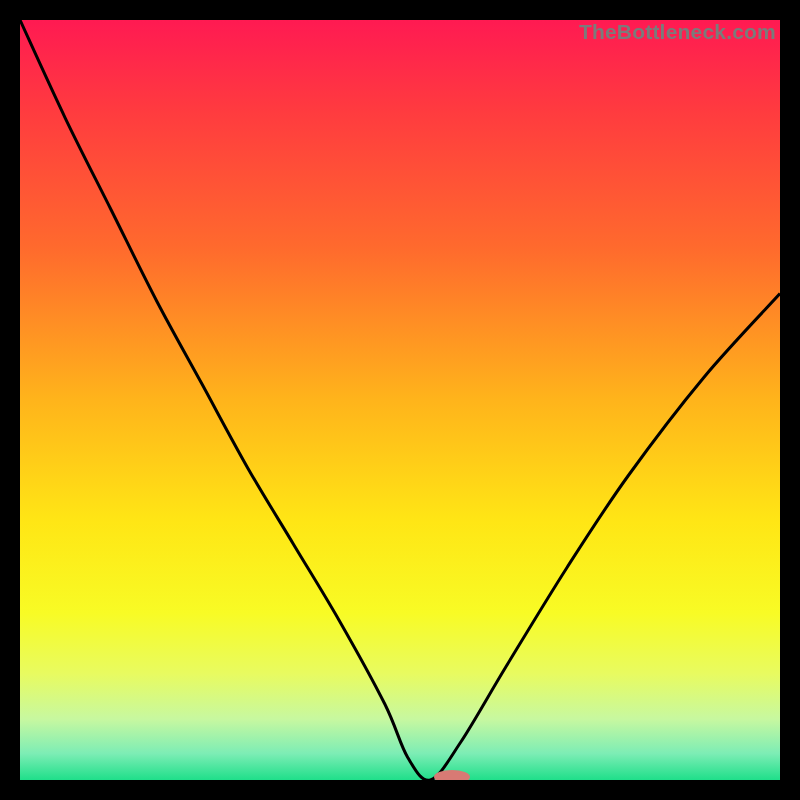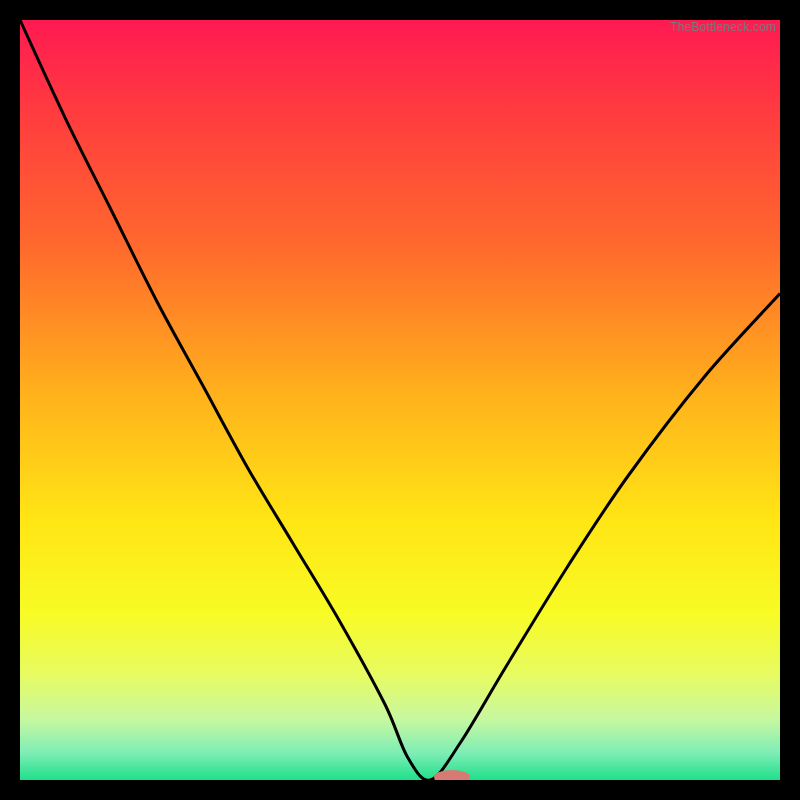--- a/index.html
+++ b/index.html
@@ -17,22 +17,22 @@
     top: 20px;
     width: 760px;
     height: 760px;
     background: #000;
   }
   .watermark {
     position: absolute;
     top: 0px;
     right: 4px;
     color: #7b7b7b;
-    font-size: 12px;
-    font-weight: 400;
+    font-size: 21px;
+    font-weight: 700;
     letter-spacing: 0.2px;
     z-index: 10;
   }
   svg {
     position: absolute;
     left: 0;
     top: 0;
   }
 </style>
 </head>

